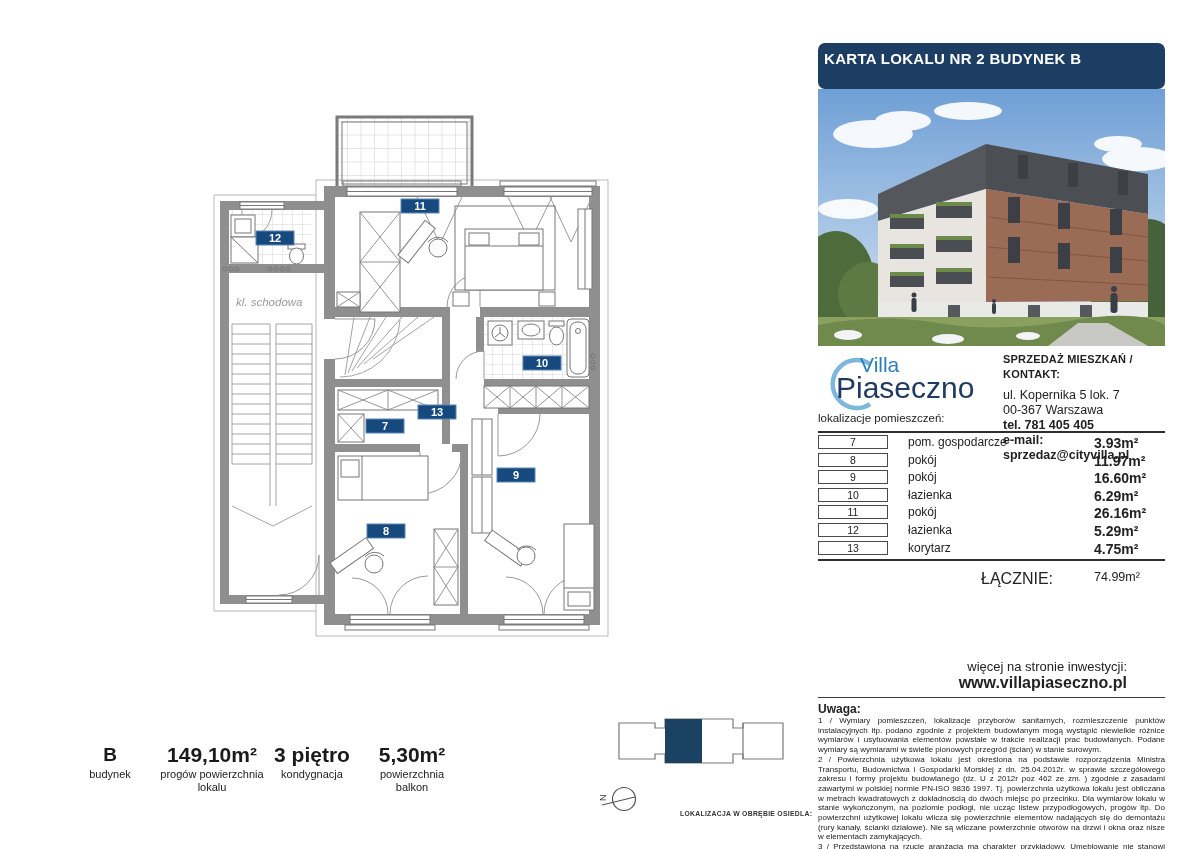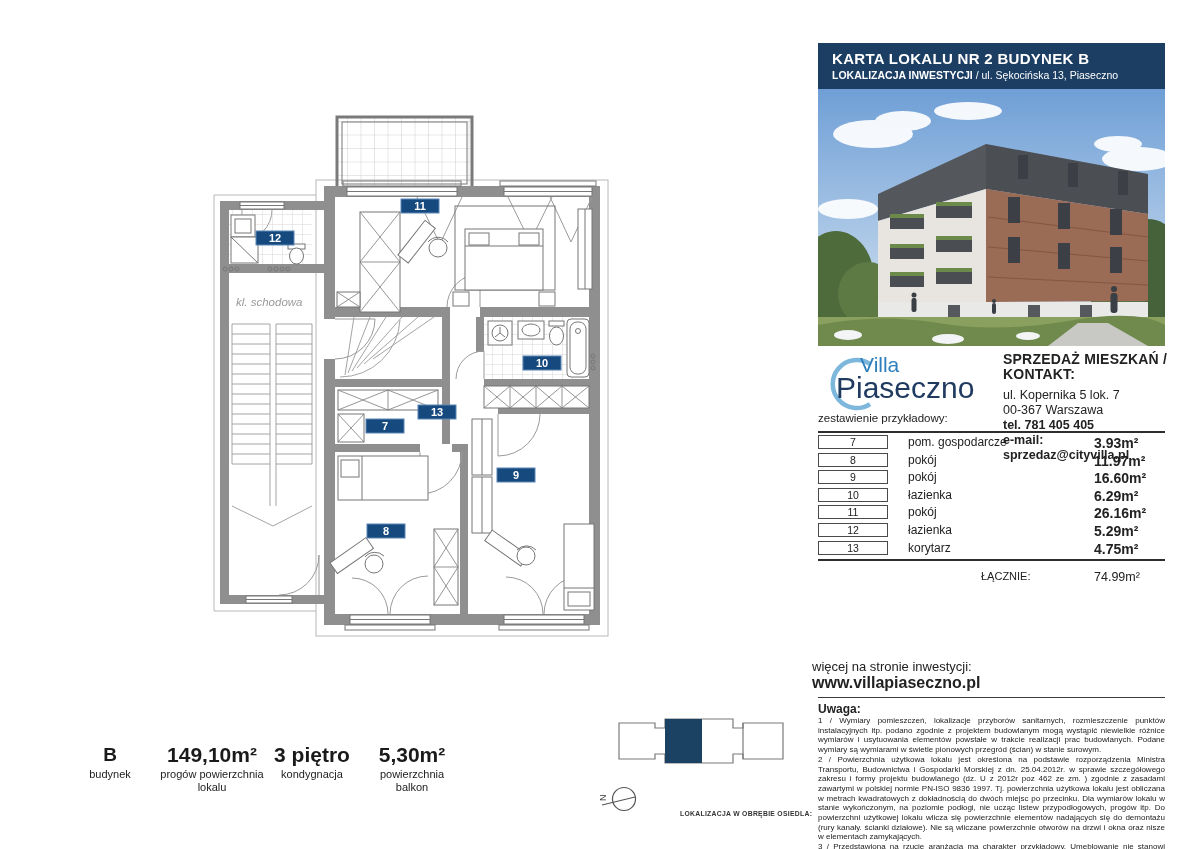--- a/index.html
+++ b/index.html
@@ -2,48 +2,48 @@
 <html><head>
 <meta charset="utf-8">
 <style>
   html,body{margin:0;padding:0;background:#fff;}
   #page{position:relative;width:1200px;height:849px;background:#fff;overflow:hidden;
         font-family:"Liberation Sans",sans-serif;color:#222;}
   .abs{position:absolute;}
 
   
   #hdr{left:818px;top:43px;width:347px;height:46px;background:#1c3e63;color:#fff;
-       box-sizing:border-box;padding:7px 10px 0 14px;}
+       box-sizing:border-box;padding:7px 10px 0 6px;border-radius:7px;}
   #hdr .t{font-size:15px;font-weight:bold;letter-spacing:.3px;line-height:18px;white-space:nowrap;}
   #hdr .s{font-size:10.5px;line-height:14px;white-space:nowrap;}
   #hdr .s b{font-weight:bold;}
 
   
   #photo{left:818px;top:89px;width:347px;height:257px;}
 
   
   #logo{left:818px;top:350px;width:180px;height:62px;}
   #contact{left:1003px;top:352px;width:165px;font-size:12.5px;line-height:15px;}
-  #contact .h{font-size:14px;font-weight:bold;margin-bottom:6px;letter-spacing:.2px;}
+  #contact .h{font-size:11px;font-weight:bold;margin-bottom:6px;letter-spacing:.2px;}
   #contact .b{font-weight:bold;}
 
   
   #tblhead{left:818px;top:412px;font-size:11.5px;}
   #tbl{left:818px;top:431px;width:347px;border-top:2px solid #2e2e2e;}
   .trow{position:relative;height:17.6px;}
   .trow .no{position:absolute;left:0;top:2px;width:68px;height:12px;border:1.5px solid #4a4a4a;
             font-size:10.5px;text-align:center;line-height:12px;background:#fff;}
   .trow .nm{position:absolute;left:90px;top:2px;font-size:12px;}
   .trow .ar{position:absolute;left:276px;top:2px;font-size:14px;font-weight:bold;}
   #tbl .foot{border-top:2px solid #2e2e2e;position:relative;height:30px;margin-top:3px;}
-  #tbl .foot .lab{position:absolute;left:163px;top:9px;font-size:11px;}
+  #tbl .foot .lab{position:absolute;left:163px;top:9px;font-size:16px;}
   #tbl .foot .val{position:absolute;left:276px;top:9px;font-size:12.5px;font-weight:normal;}
 
   
-  #web{left:812px;top:659px;width:347px;text-align:left;}
+  #web{left:780px;top:659px;width:347px;text-align:right;}
   #web .l1{font-size:13px;}
   #web .l2{font-size:16px;font-weight:bold;}
 
   
   #notes{left:818px;top:697px;width:347px;border-top:1.5px solid #3a3a3a;padding-top:4px;}
   #notes .h{font-size:12px;font-weight:bold;}
   #notes .b{font-size:8px;line-height:9.7px;white-space:pre-line;text-align:justify;}
 
   
   .stat{position:absolute;top:744px;width:140px;text-align:center;}
@@ -340,21 +340,20 @@
         <text class="lbltxt" x="173" y="336">7</text>
       <rect class="lblbox" x="155" y="430" width="38" height="14"></rect>
         <text class="lbltxt" x="174" y="441">8</text>
       <rect class="lblbox" x="285" y="374" width="38" height="14"></rect>
         <text class="lbltxt" x="304" y="385">9</text>
     </g>
   </svg>
 
   <div id="hdr" class="abs">
     <div class="t">KARTA LOKALU NR 2 BUDYNEK B</div>
-    <div class="s"><b>LOKALIZACJA INWESTYCJI</b><span> / ul. Sękocińska 13, Piaseczno</span></div>
   </div>
 
   <svg id="photo" class="abs" width="347" height="257" viewBox="0 0 347 257">
     <defs>
       <linearGradient id="sky" x1="0" y1="0" x2="0" y2="1">
         <stop offset="0" stop-color="#6f9fd6"></stop>
           <stop offset="1" stop-color="#d9e6f2"></stop>
       </linearGradient>
     </defs>
     <rect width="347" height="257" fill="url(#sky)"></rect>
@@ -441,21 +440,21 @@
   </svg>
 
   <div id="contact" class="abs">
     <div class="h">SPRZEDAŻ MIESZKAŃ / KONTAKT:</div>
     <div>ul. Kopernika 5 lok. 7</div>
     <div>00-367 Warszawa</div>
     <div class="b">tel. 781 405 405</div>
     <div class="b">e-mail: sprzedaz@cityvilla.pl</div>
   </div>
 
-  <div id="tblhead" class="abs">zestawienie przykładowy:</div>
+  <div id="tblhead" class="abs">lokalizacje pomieszczeń:</div>
 
   <div id="tbl" class="abs">
     <div class="trow">
       <div class="no">7</div>
       <div class="nm">pom. gospodarcze</div>
       <div class="ar">3.93m²</div>
     </div>
     <div class="trow">
       <div class="no">8</div>
       <div class="nm">pokój</div>

